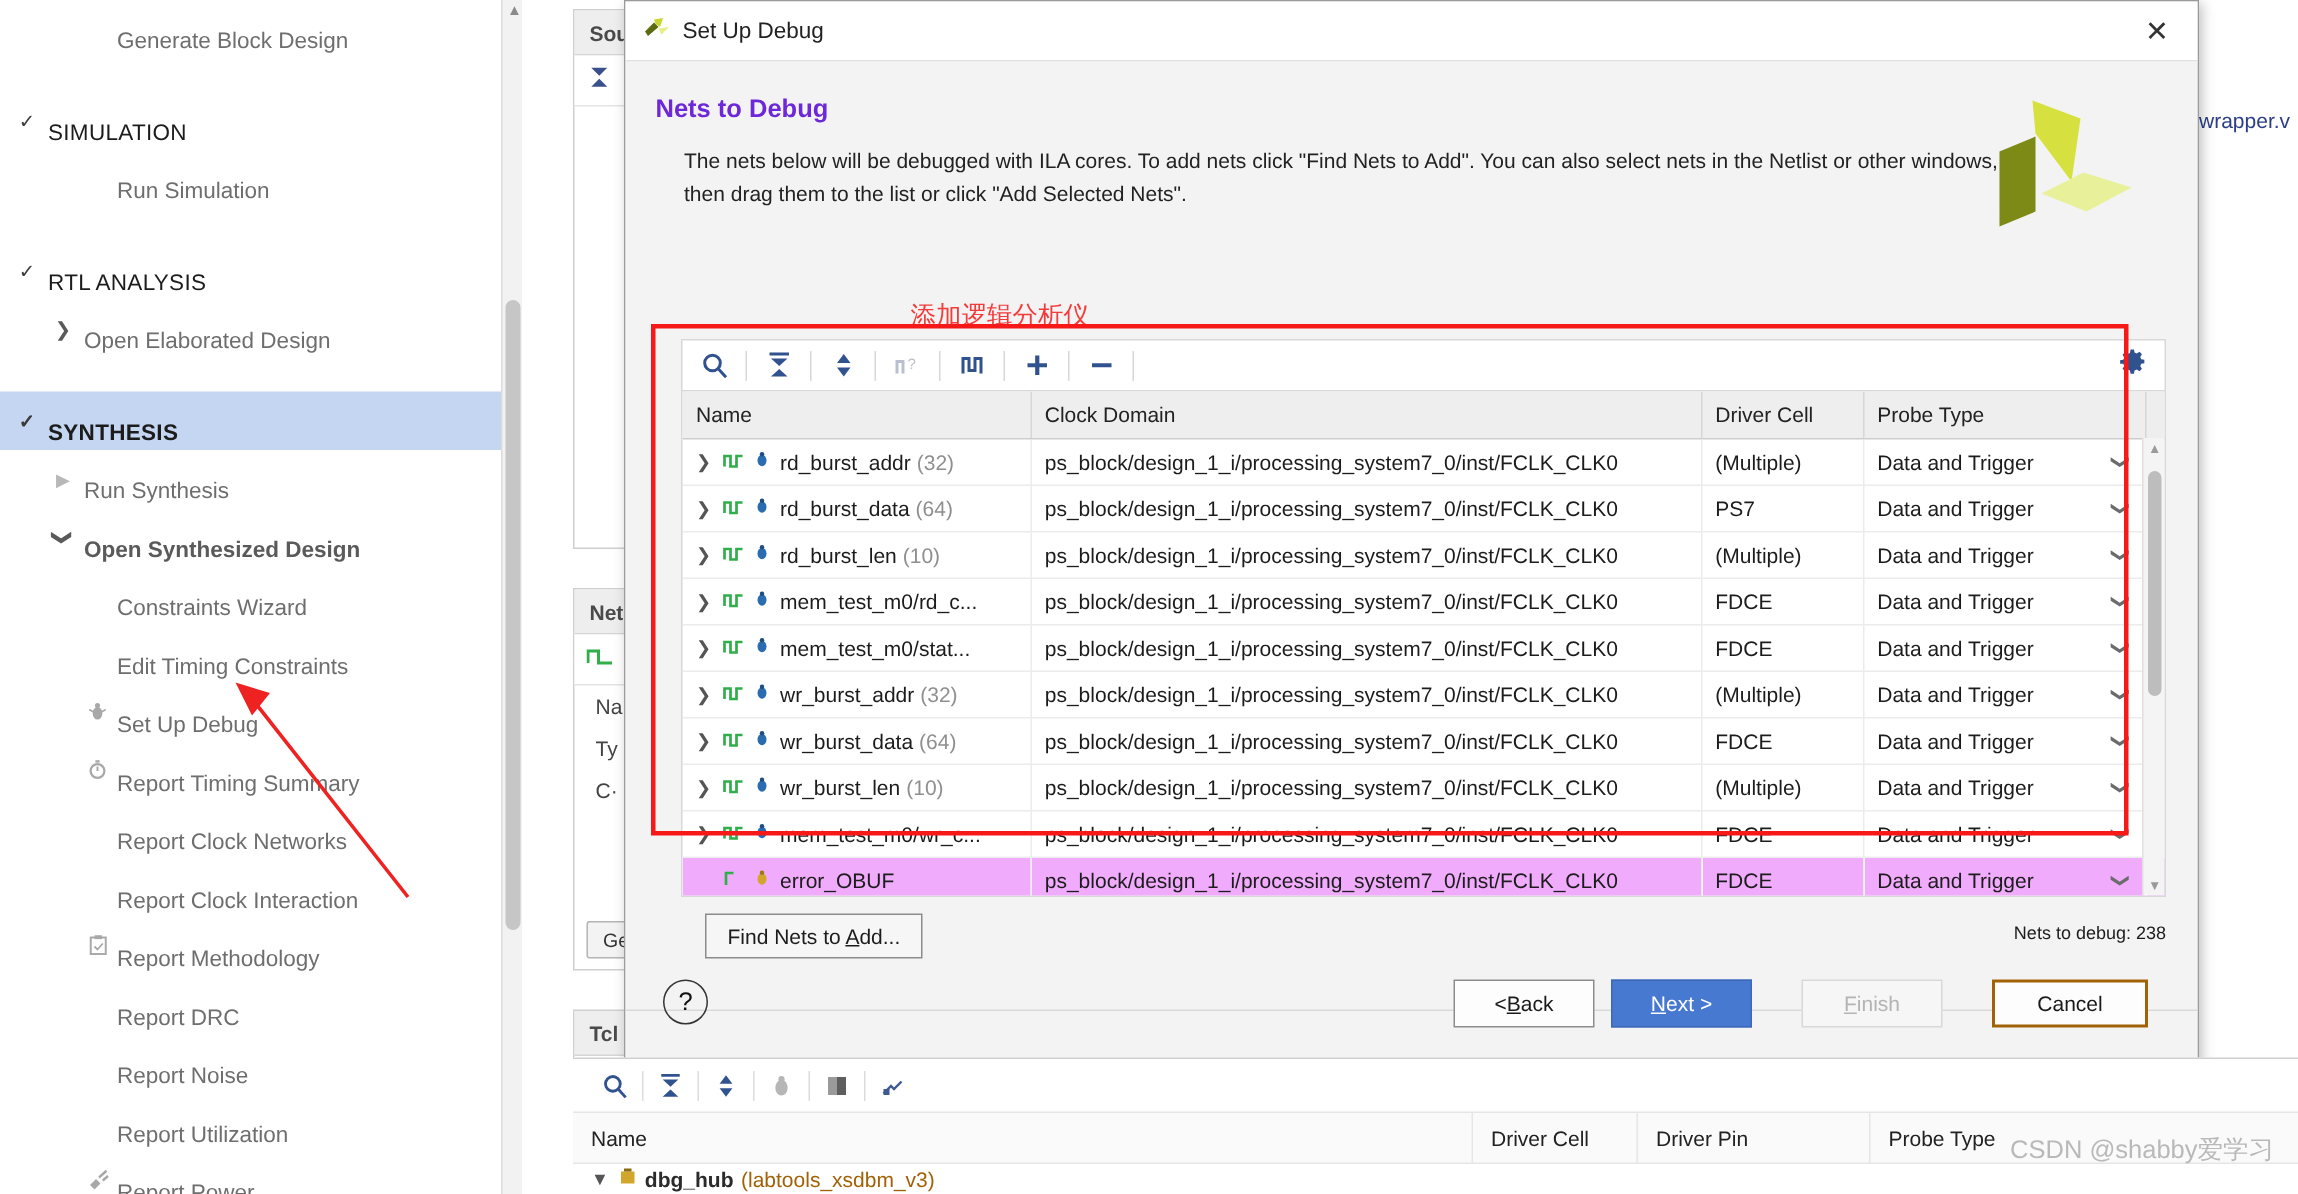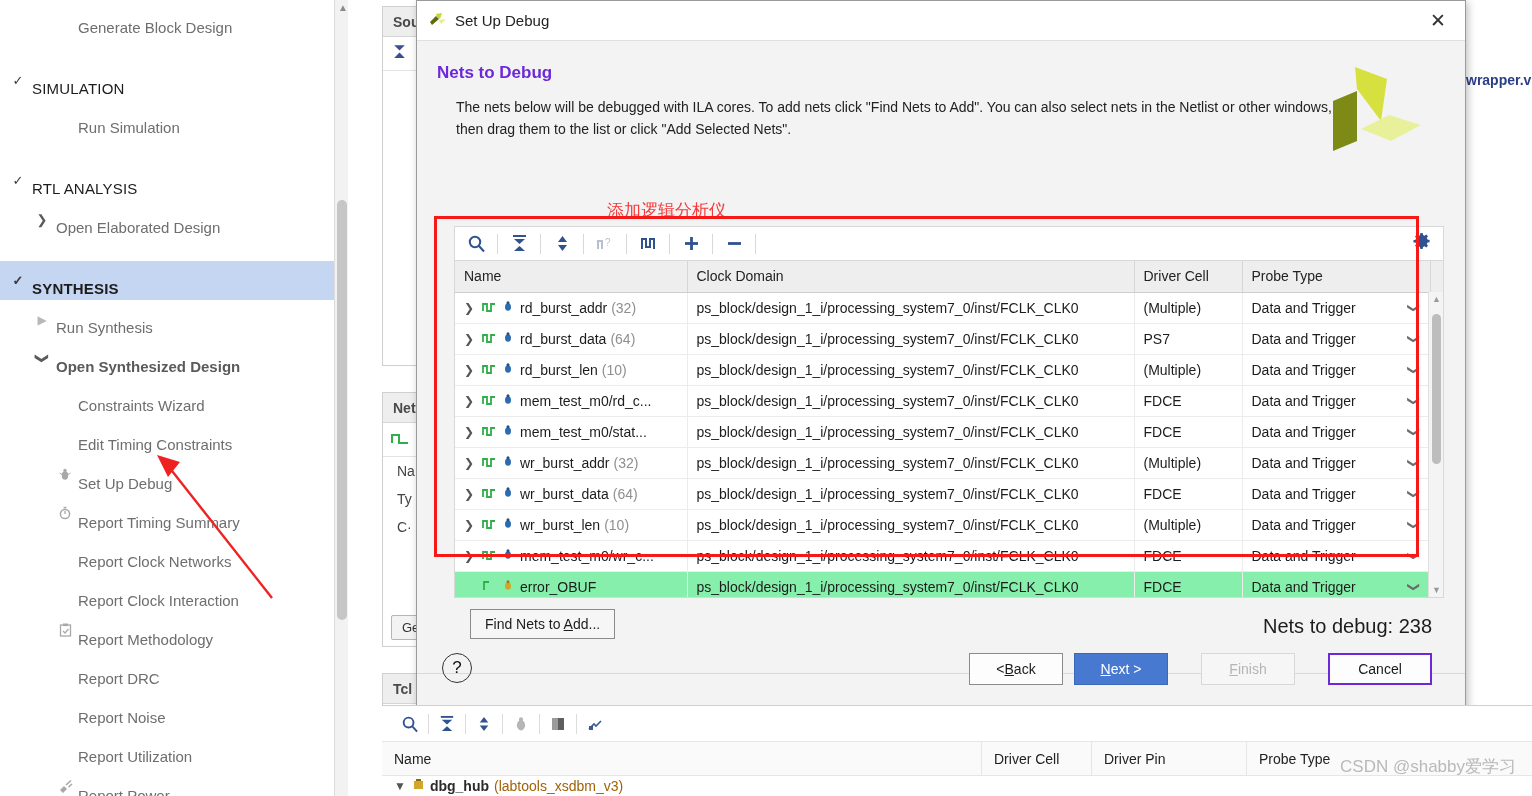--- a/index.html
+++ b/index.html
@@ -118,21 +118,21 @@
   table.nets { border-collapse:collapse; width:100%; table-layout:fixed; font-size:14px;}
   table.nets th {
     background:#eeeeee; color:#222; font-weight:normal; text-align:left;
     height:31px; padding:0 0 0 9px; border-right:1px solid #d6d6d6;
     border-bottom:1px solid #cdcdcd; font-size:14px;
   }
   table.nets td {
     height:31px; padding:0 0 0 9px; border-right:1px solid #ececec;
     border-bottom:1px solid #ececec; color:#1c1c1c; white-space:nowrap; overflow:hidden;
   }
-  tr.sel td { background:#86efac; }
+  tr.sel td { background:#f0abfc; }
   .col-name   { width:232px; }
   .col-clock  { width:447px; }
   .col-driver { width:108px; }
   .col-probe  { width:188px; }
   .col-sb     { width:15px; }
   .nm-wrap { display:flex; align-items:center; gap:0px; }
   .exp { width:18px; color:#555; font-size:12px; flex:0 0 18px;}
   .wav { width:18px; flex:0 0 18px; }
   .bug { width:16px; flex:0 0 16px; text-align:center; font-size:12px; }
   .nm-txt { padding-left:4px; }
@@ -156,40 +156,40 @@
     border:3px solid #f71818; pointer-events:none; z-index:40;
   }
 
   
   #find-row { position:absolute; left:37px; top:568px; width:990px; height:40px; }
   #find-btn {
     position:absolute; left:16px; top:0px; padding:0 14px; height:30px;
     line-height:28px; background:#f6f6f6; border:1px solid #8b8b8b;
     font-size:14px; color:#1c1c1c;
   }
-  #nets-count { position:absolute; right:12px; top:6px; font-size:20px; color:#1c1c1c; }
+  #nets-count { position:absolute; right:0px; top:6px; font-size:12px; color:#1c1c1c; }
 
   #dlg-sep { position:absolute; left:0; top:632px; width:1048px; height:1px; background:#d9d9d9; }
 
   
   #help-btn {
     position:absolute; left:25px; top:612px; width:30px; height:30px;
     border:1.5px solid #333; border-radius:50%;
     display:flex; align-items:center; justify-content:center;
     font-size:17px; color:#111;
   }
   .fbtn {
     position:absolute; top:612px; height:32px; font-size:14px;
     display:flex; align-items:center; justify-content:center;
     background:#fdfdfd; border:1px solid #8b8b8b; color:#1a1a1a;
   }
   #btn-back  { left:552px; width:94px; }
   #btn-next  { left:657px; width:94px; background:#4879d0; border:1px solid #3c68b8; color:#fff; }
   #btn-finish{ left:784px; width:94px; color:#b4b4b4; border:1px solid #d8d8d8; background:#f6f6f6;}
-  #btn-cancel{ left:911px; width:104px; border:2px solid #6d28d9; }
+  #btn-cancel{ left:911px; width:104px; border:2px solid #a16207; }
   .u { text-decoration: underline; }
 
   
   #bottom-panel {
     position:absolute; left:382px; top:705px; width:1150px; height:91px;
     background:#fff; border-top:1px solid #cfcfcf;
   }
   #bp-toolbar { height:36px; display:flex; align-items:center; padding-left:10px; border-bottom:1px solid #e6e6e6;}
   .bp-ico { width:36px; height:30px; display:flex; align-items:center; justify-content:center; color:#39508a;}
   .bp-ico.dim { color:#b6b6b6; }
@@ -353,21 +353,21 @@
     <div class="panel-title">Sou</div>
     <div class="panel-tb">
       <span>
         <svg width="17" height="17" viewBox="0 0 16 16">
             <polygon points="3,2 13,2 8,7" fill="#39508a"></polygon>
             <polygon points="3,14 13,14 8,9" fill="#39508a"></polygon>
           </svg>
       </span>
     </div>
   </div>
-  <div style="position:absolute; left:1466px; top:60px; width:66px; height:40px; font-size:14px; color:#2b3e86; line-height:40px;font-weight:bold;">wrapper.v</div>
+  <div style="position:absolute; left:1466px; top:60px; width:66px; height:40px; font-size:14px; color:#2b3e86; line-height:40px;">wrapper.v</div>
 
   <div class="panel" style="left:382px; top:392px; width:1080px; height:255px;">
     <div class="panel-title">Net</div>
     <div class="panel-tb">
       <span>
         <svg width="18" height="14" viewBox="0 0 18 14">
             <polyline points="1,12 1,4 8,4 8,12 17,12" fill="none" stroke="#2fae4a" stroke-width="2"></polyline>
           </svg>
       </span>
       <span>

